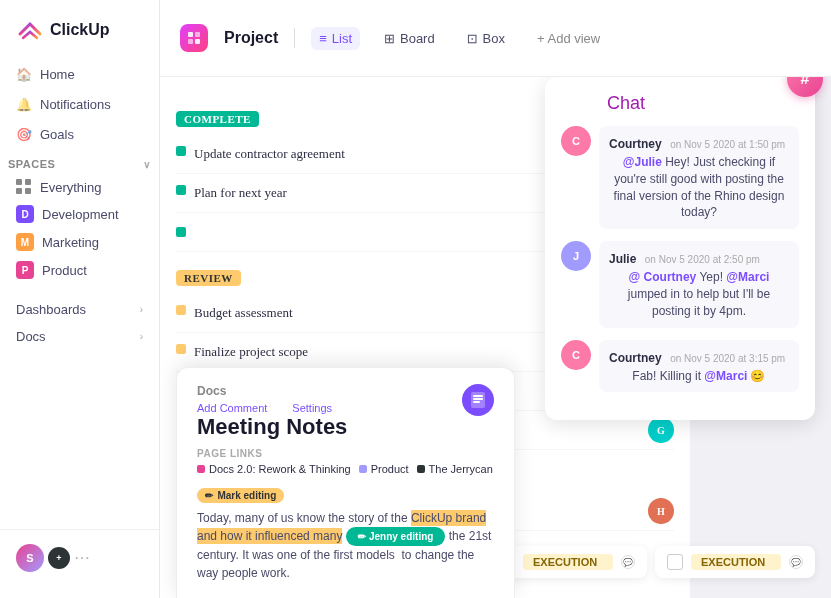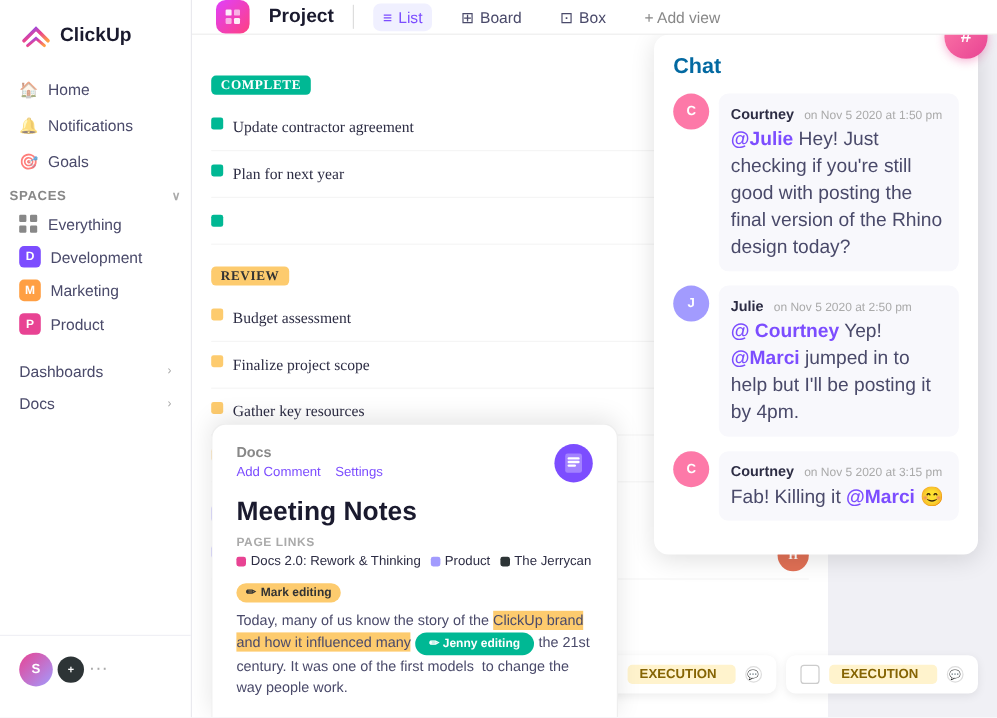--- a/index.html
+++ b/index.html
@@ -162,21 +162,21 @@
       flex: 1;
       display: flex;
       flex-direction: column;
       overflow: hidden;
       position: relative;
     }
 
     
     .topbar {
       background: white;
-      padding: 0 20px;
+      padding: 24px 20px;
       display: flex;
       align-items: center;
       gap: 16px;
       border-bottom: 1px solid #eee;
     }
     .project-icon {
       width: 28px;
       height: 28px;
       background: linear-gradient(135deg, #e040fb, #ff4081);
       border-radius: 8px;
@@ -333,23 +333,24 @@
       display: flex;
       align-items: center;
       justify-content: center;
       color: white;
       font-weight: 700;
       font-size: 16px;
       box-shadow: 0 2px 8px rgba(232,67,147,0.4);
     }
     .chat-title {
       font-size: 18px;
-      font-weight: 700;
-      color: #0369a1;
+      font-weight: 400;
+      color: #a21caf;
       margin-bottom: 12px;
+      margin-left: 46px;
     }
     .chat-message {
       display: flex;
       gap: 8px;
       margin-bottom: 12px;
     }
     .chat-avatar {
       width: 30px;
       height: 30px;
       border-radius: 50%;
@@ -371,24 +372,25 @@
       font-size: 12px;
       font-weight: 700;
       color: #2d2d44;
     }
     .chat-time {
       font-size: 10px;
       color: #aaa;
       margin-left: 4px;
     }
     .chat-text {
-      font-size: 16px;
+      font-size: 12px;
       color: #4a4a6a;
       margin-top: 2px;
       line-height: 1.4;
+      text-align: center;
     }
     .mention { color: #7c4dff; font-weight: 600; }
 
     
     .docs-popup {
       position: absolute;
       bottom: 0;
       left: 0;
       right: 300px;
       background: white;
@@ -420,22 +422,22 @@
       right: 20px;
       top: 16px;
     }
     .docs-label {
       font-size: 12px;
       color: #888;
       font-weight: 600;
     }
     .docs-meta {
       display: flex;
-      gap: 12px;
-      margin-bottom: 13px;
+      gap: 25px;
+      margin-bottom: 0;
     }
     .docs-meta-item {
       font-size: 11px;
       color: #aaa;
     }
     .docs-meta-item span { color: #7c4dff; }
     .docs-title {
       font-size: 22px;
       font-weight: 800;
       color: #1a1a2e;

